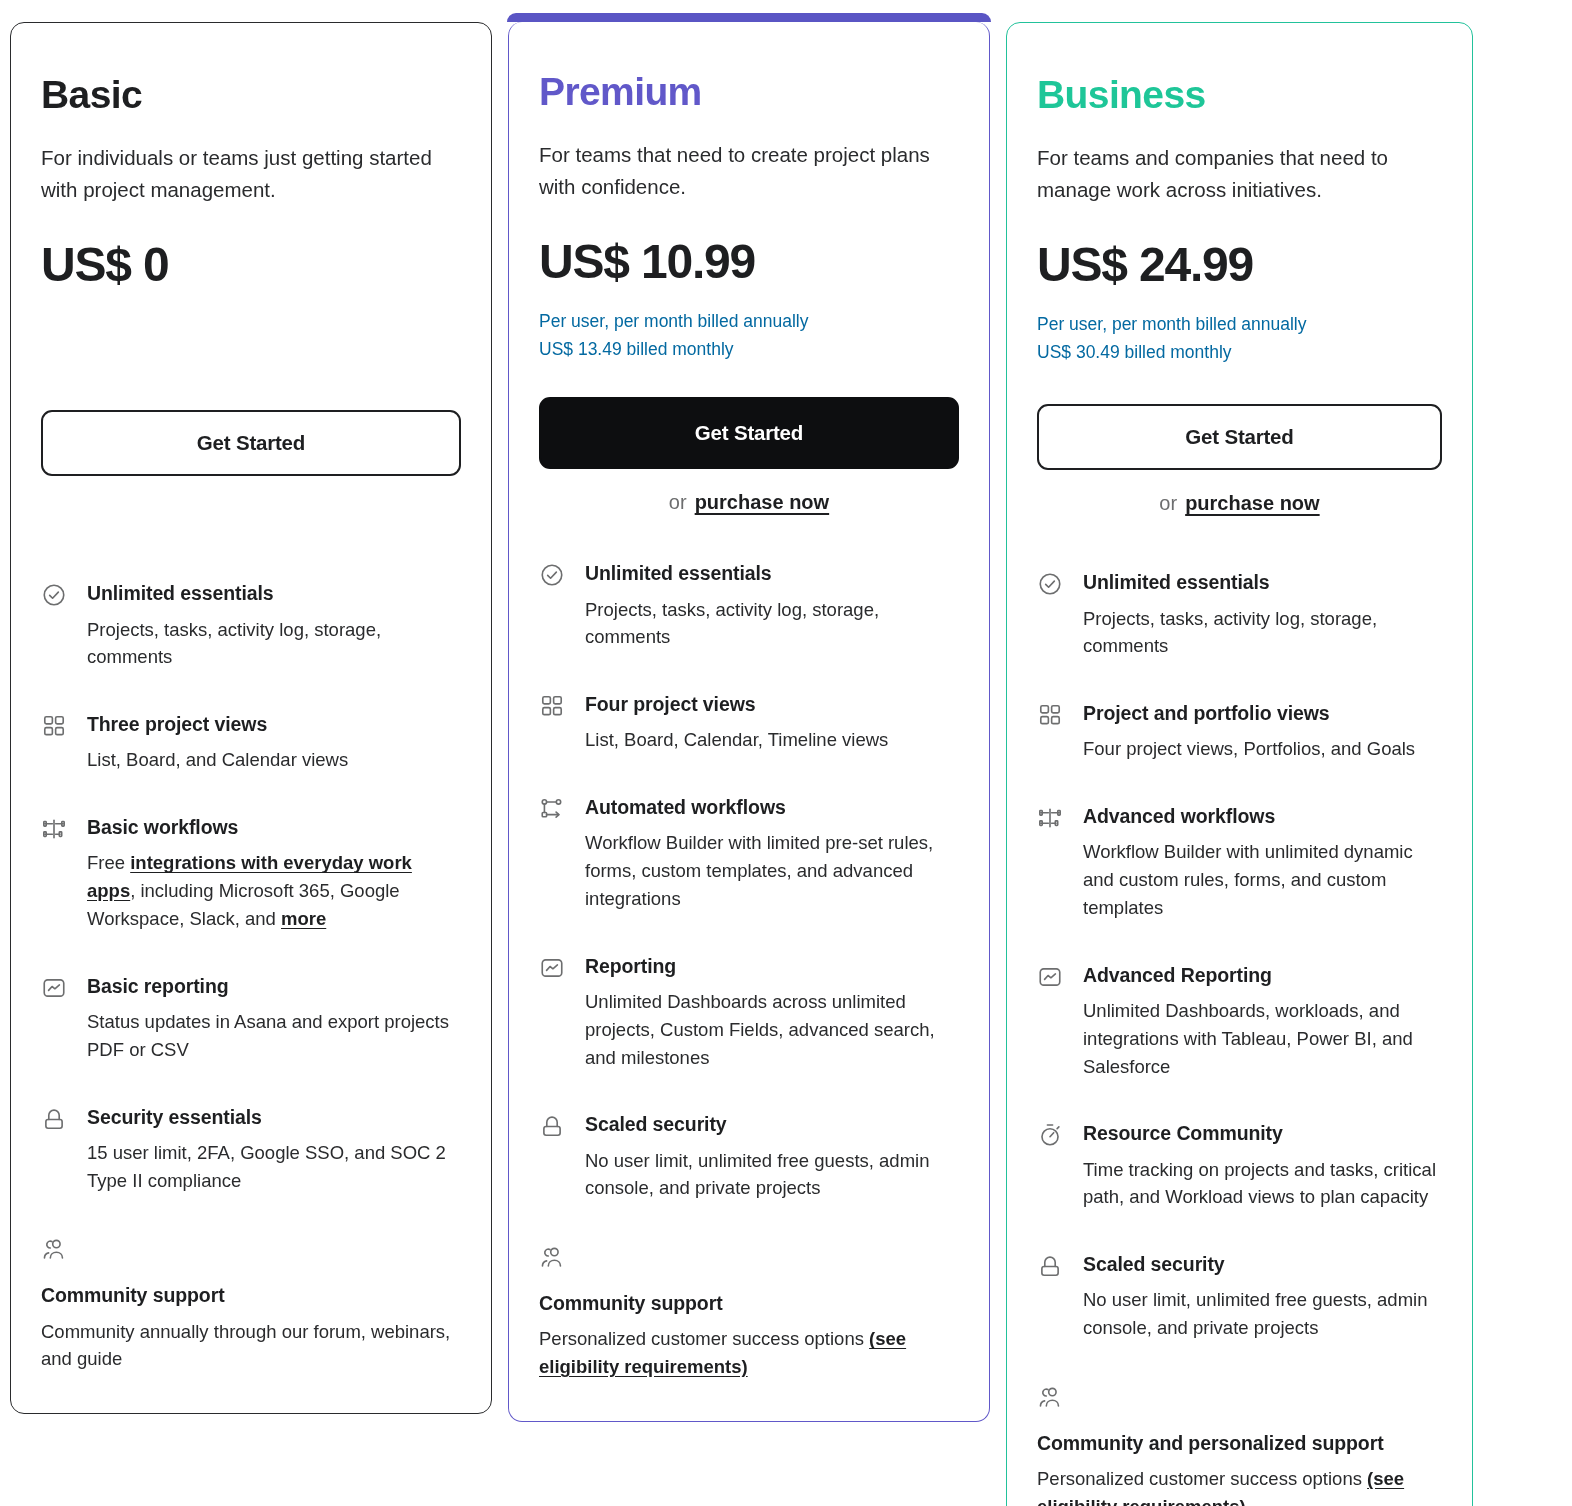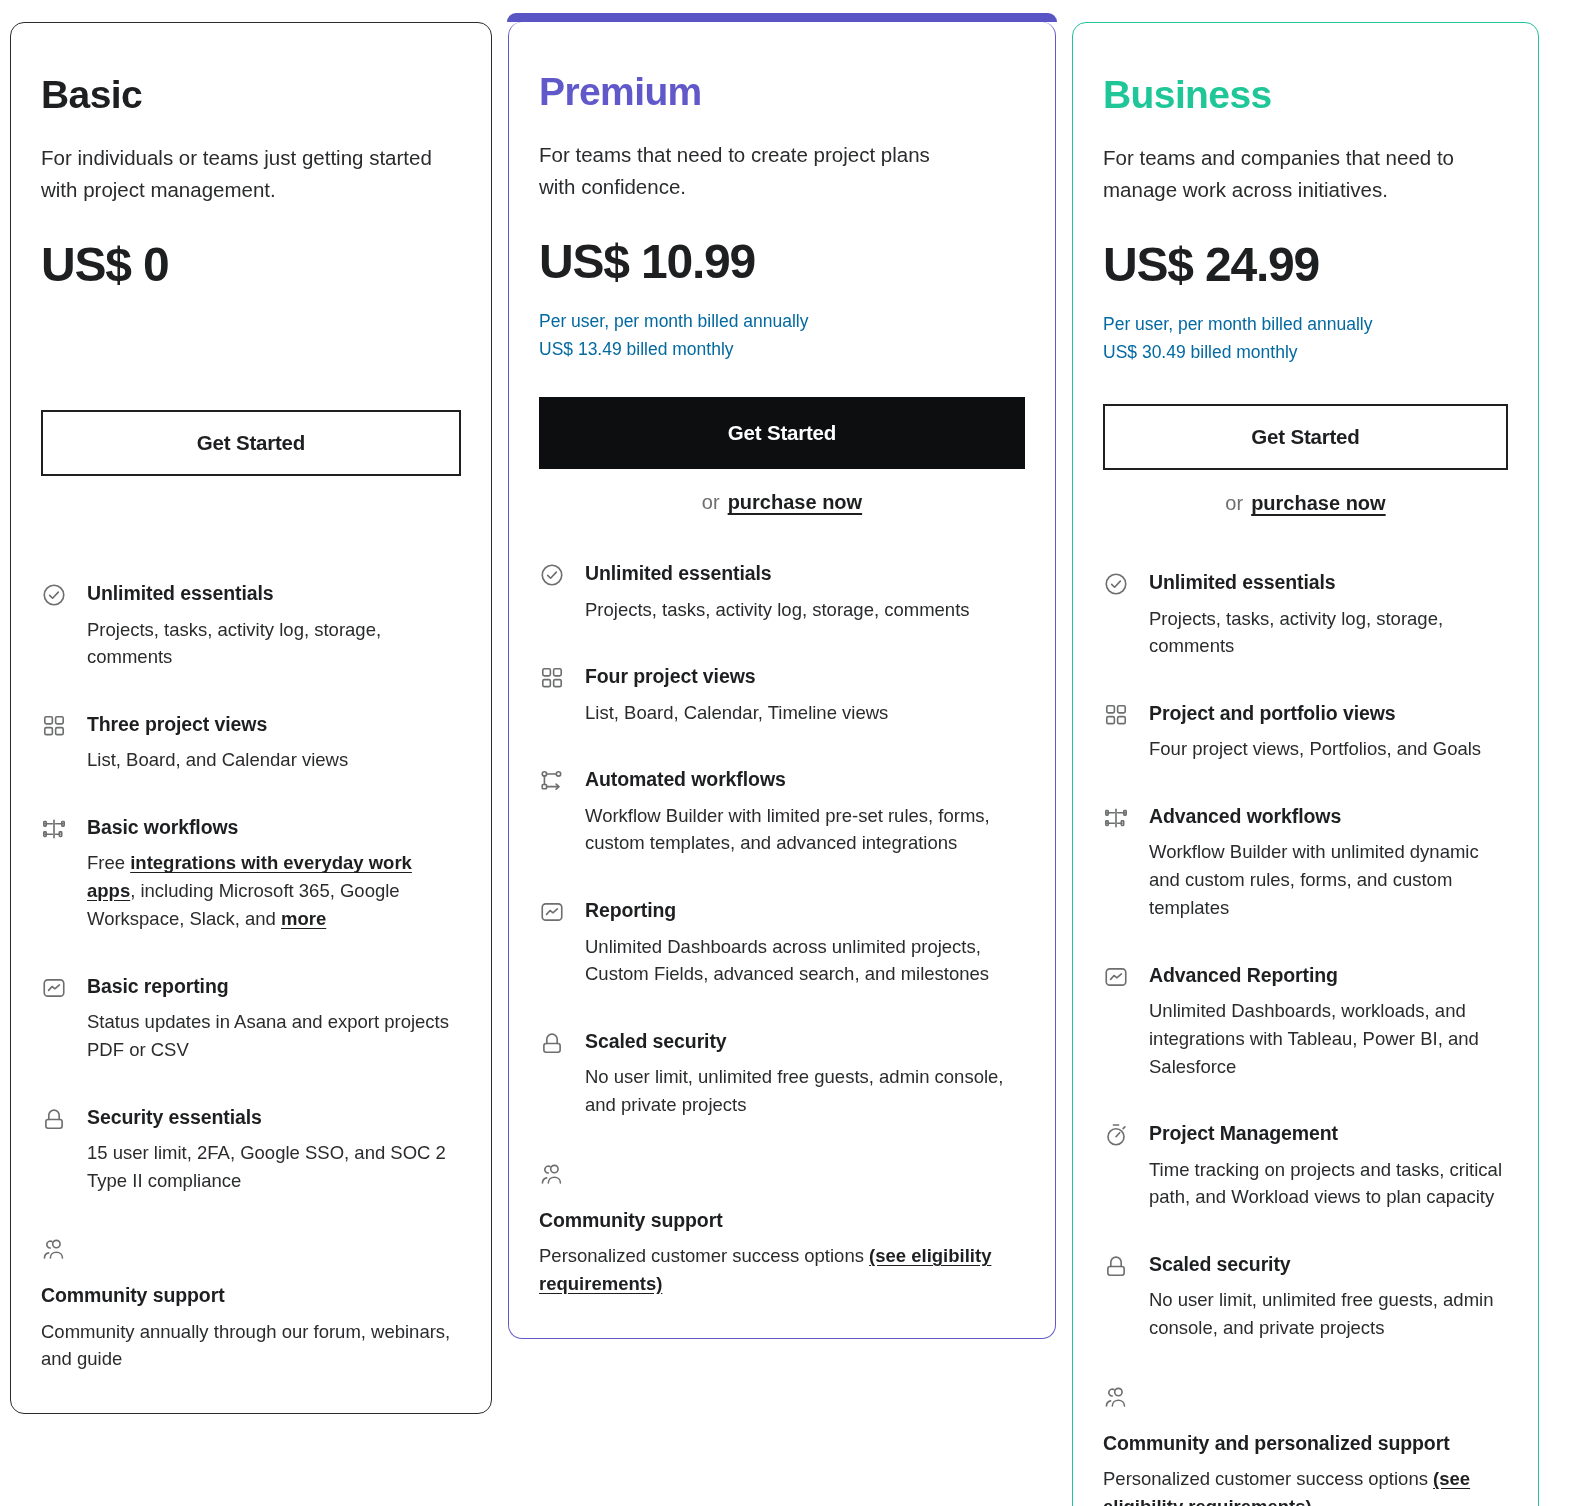--- a/index.html
+++ b/index.html
@@ -29,21 +29,21 @@
     flex: 0 0 auto;
   }
 
   .card--basic {
     width: 482px;
     border: 1.6px solid #2a2b2d;
     min-height: 1308px;
   }
 
   .card--premium {
-    width: 548px;
+    width: 482px;
     border: 1.6px solid #6158c9;
     border-top: none;
     min-height: 1300px;
     padding-top: 50px;
   }
 
   .card--premium .accent-bar {
     position: absolute;
     top: -9px;
     left: -1.6px;
@@ -101,21 +101,21 @@
   .card--premium .cta-wrap { margin-top: 34px; }
 
   .cta-button {
     display: block;
     width: 100%;
     text-align: center;
     font-size: 20.5px;
     font-weight: bold;
     letter-spacing: -0.2px;
     padding: 19px 10px;
-    border-radius: 0;
+    border-radius: 11px;
     cursor: pointer;
     font-family: inherit;
   }
 
   .cta-button--outline {
     background: #ffffff;
     color: #1e1f21;
     border: 2px solid #1e1f21;
   }
 
@@ -459,21 +459,21 @@
         <div class="feature">
           <span class="feature-icon">
             <svg viewBox="0 0 24 24" fill="none" stroke="currentColor" stroke-width="1.5" stroke-linecap="round" stroke-linejoin="round">
               <circle cx="12" cy="13.6" r="7.4"></circle>
               <path d="M12 13.6l3.4-3.7"></path>
               <path d="M9.6 2.8h4.8"></path>
               <path d="M18.6 6.1l1.6-1.6"></path>
             </svg>
           </span>
           <div class="feature-body">
-            <div class="feature-title">Project Management</div>
+            <div class="feature-title">Resource Community</div>
             <div class="feature-desc"><span>Time tracking on projects and tasks, critical path, and Workload views to plan capacity</span></div>
           </div>
         </div>
         <div class="feature">
           <span class="feature-icon">
             <svg viewBox="0 0 24 24" fill="none" stroke="currentColor" stroke-width="1.5" stroke-linecap="round" stroke-linejoin="round">
               <rect x="4.5" y="12.5" width="15" height="8" rx="2"></rect>
               <path d="M7.2 12.5V8.6a4.8 4.8 0 0 1 9.6 0v3.9"></path>
             </svg>
           </span>

